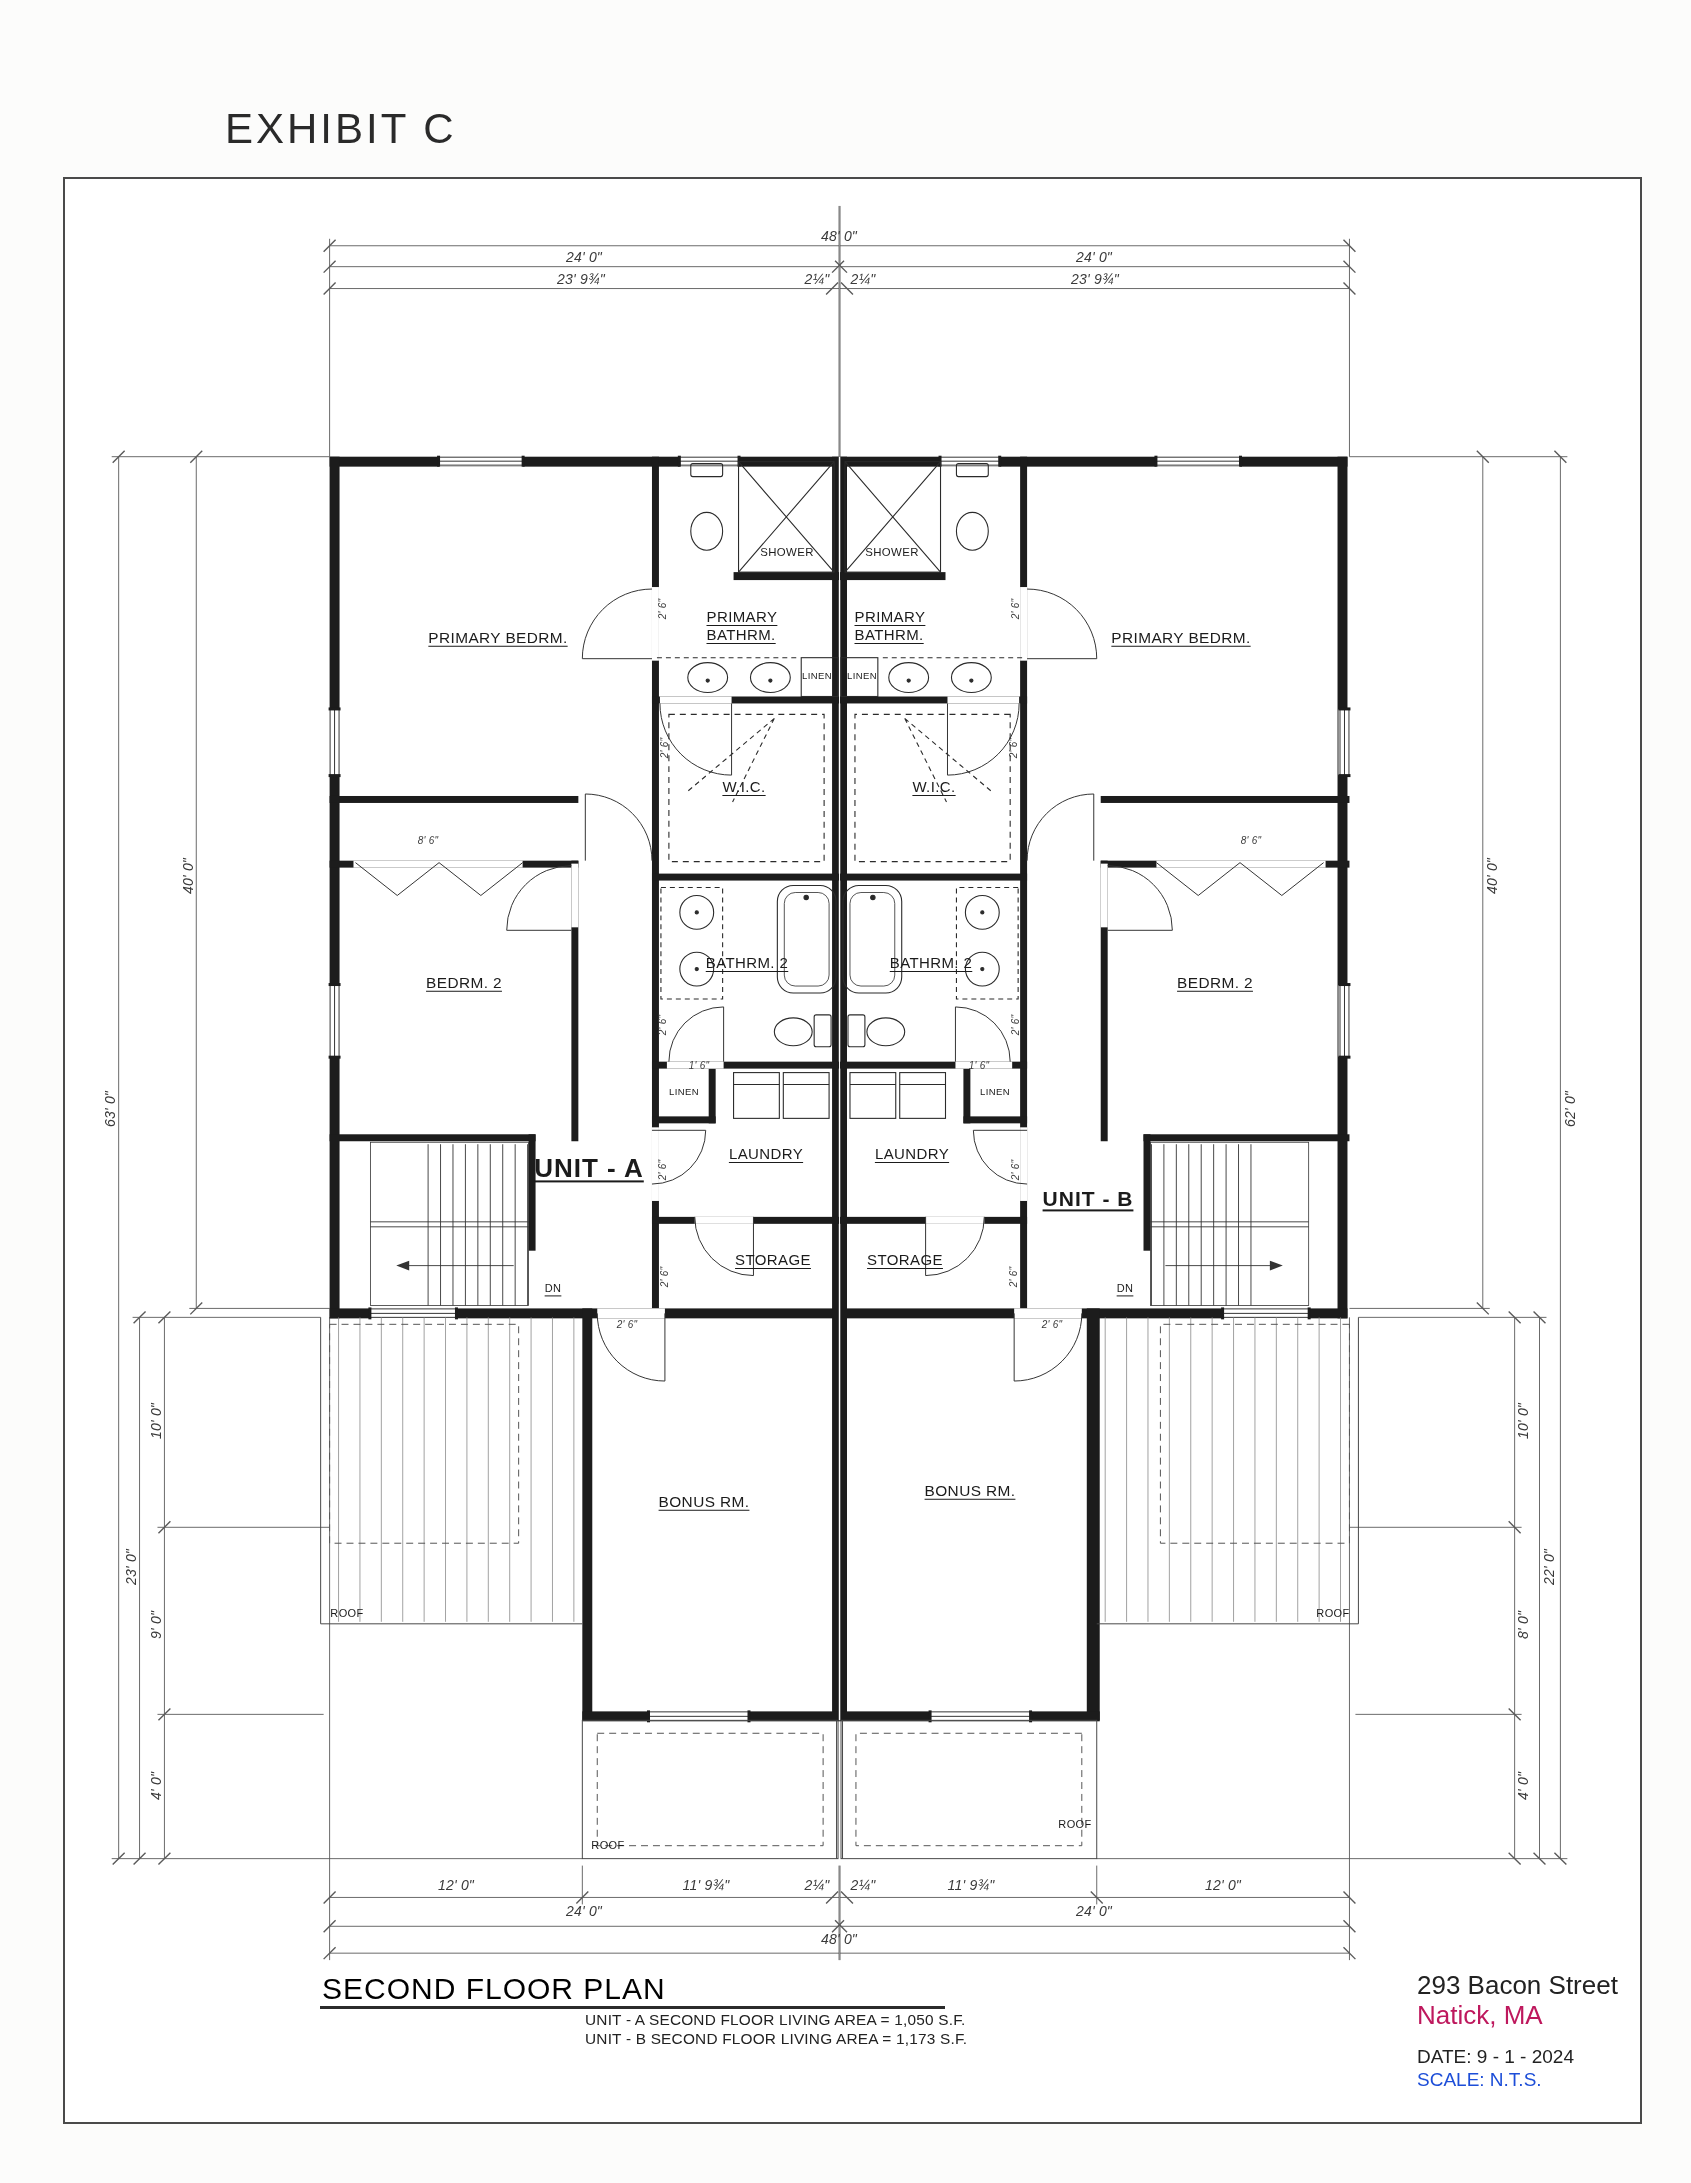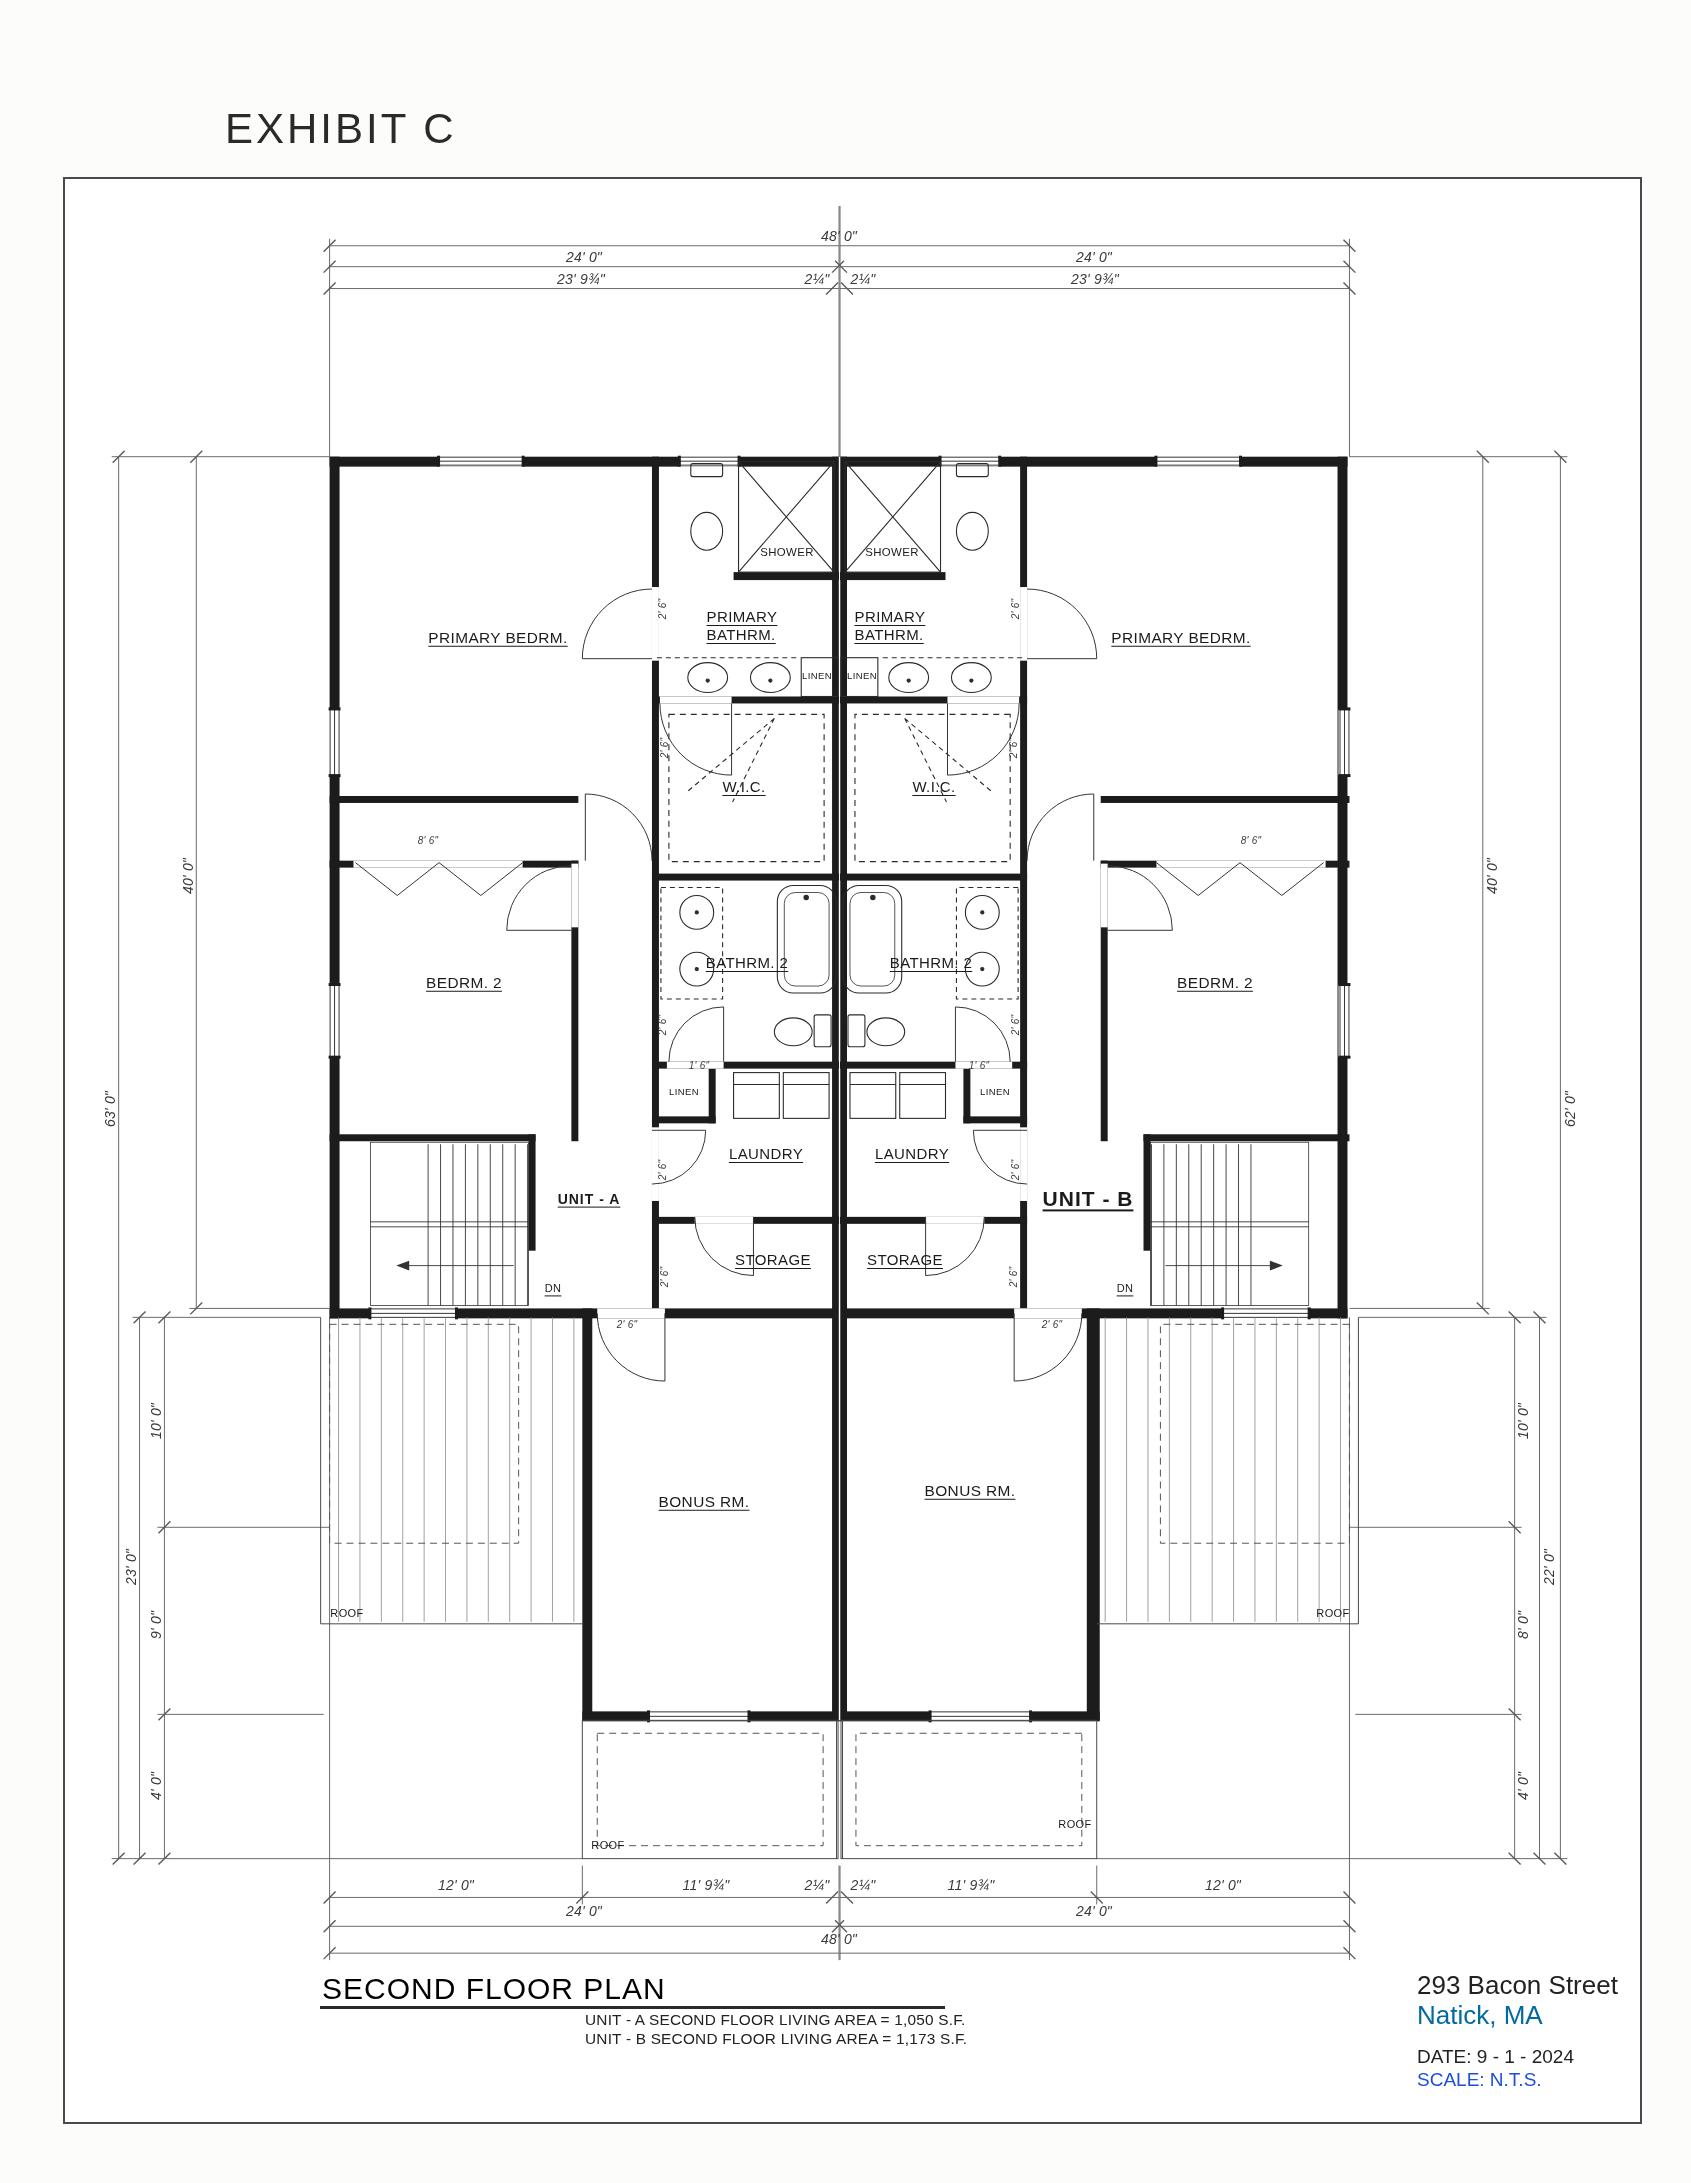--- a/index.html
+++ b/index.html
@@ -12,21 +12,21 @@
   .lbl.u{text-decoration:underline;text-underline-offset:3px;}
   .lbl.b{font-weight:bold;letter-spacing:1px;}
   .lbl.rot{transform:translate(-50%,-50%) rotate(-90deg);}
   .lbl.wrap{white-space:normal;text-align:left;}
   .lbl.dim,.lbl.anno{font-style:italic;color:#3a3a3a;letter-spacing:0.2px;}
   #page-title{position:absolute;left:209px;top:105px;font-size:42px;letter-spacing:3px;color:#2a2a2a;margin-left:16px;}
   #plan-name{position:absolute;left:322px;top:1972px;font-size:30px;letter-spacing:1px;color:#000000;}
   #plan-underline{position:absolute;left:320px;top:2006px;width:625px;height:3px;background:#2b2b2b;}
   .area-line{position:absolute;left:585px;font-size:15.4px;color:#222;letter-spacing:0.2px;}
   #addr1{position:absolute;left:1417px;top:1970px;font-size:26px;color:#222;}
-  #addr2{position:absolute;left:1417px;top:2000px;font-size:26px;color:#0369a1;}
+  #addr2{position:absolute;left:1417px;top:2000px;font-size:26px;color:#be185d;}
   #dateln{position:absolute;left:1417px;top:2046px;font-size:19px;color:#222;}
   #scaleln{position:absolute;left:1417px;top:2069px;font-size:19px;color:#1d4ed8;}
 </style>
 </head>
 <body>
 
 <div id="page">
   <div id="page-title">EXHIBIT C</div>
   <div class="sheet"></div>
 
@@ -189,21 +189,21 @@
       <span class="lbl room" style="left: 817px; top: 676px; font-size: 9.5px;">LINEN</span>
       <span class="lbl room" style="left: 862px; top: 676px; font-size: 9.5px;">LINEN</span>
       <span class="lbl room u" style="left: 744px; top: 787px; font-size: 15px;">W.I.C.</span>
       <span class="lbl room u" style="left: 934px; top: 787px; font-size: 15px;">W.I.C.</span>
       <span class="lbl room u" style="left: 747px; top: 963px; font-size: 15px;">BATHRM. 2</span>
       <span class="lbl room u" style="left: 931px; top: 963px; font-size: 15px;">BATHRM. 2</span>
       <span class="lbl room" style="left: 684px; top: 1092px; font-size: 9.5px;">LINEN</span>
       <span class="lbl room" style="left: 995px; top: 1092px; font-size: 9.5px;">LINEN</span>
       <span class="lbl room u" style="left: 766px; top: 1154px; font-size: 15px;">LAUNDRY</span>
       <span class="lbl room u" style="left: 912px; top: 1154px; font-size: 15px;">LAUNDRY</span>
-      <span class="lbl room u b" style="left: 589px; top: 1199px; font-size: 14px;">UNIT - A</span>
+      <span class="lbl room u b" style="left: 589px; top: 1169px; font-size: 26px;">UNIT - A</span>
       <span class="lbl room u b" style="left: 1088px; top: 1199px; font-size: 21px;">UNIT - B</span>
       <span class="lbl room u" style="left: 773px; top: 1260px; font-size: 15px;">STORAGE</span>
       <span class="lbl room u" style="left: 905px; top: 1260px; font-size: 15px;">STORAGE</span>
       <span class="lbl room u" style="left: 553px; top: 1289px; font-size: 11px;">DN</span>
       <span class="lbl room u" style="left: 1125px; top: 1289px; font-size: 11px;">DN</span>
       <span class="lbl room u" style="left: 464px; top: 983px; font-size: 15.4px;">BEDRM. 2</span>
       <span class="lbl room u" style="left: 1215px; top: 983px; font-size: 15.4px;">BEDRM. 2</span>
       <span class="lbl room u" style="left: 704px; top: 1502px; font-size: 15.4px;">BONUS RM.</span>
       <span class="lbl room u" style="left: 970px; top: 1491px; font-size: 15.4px;">BONUS RM.</span>
       <span class="lbl room" style="left: 347px; top: 1614px; font-size: 11px;">ROOF</span>

